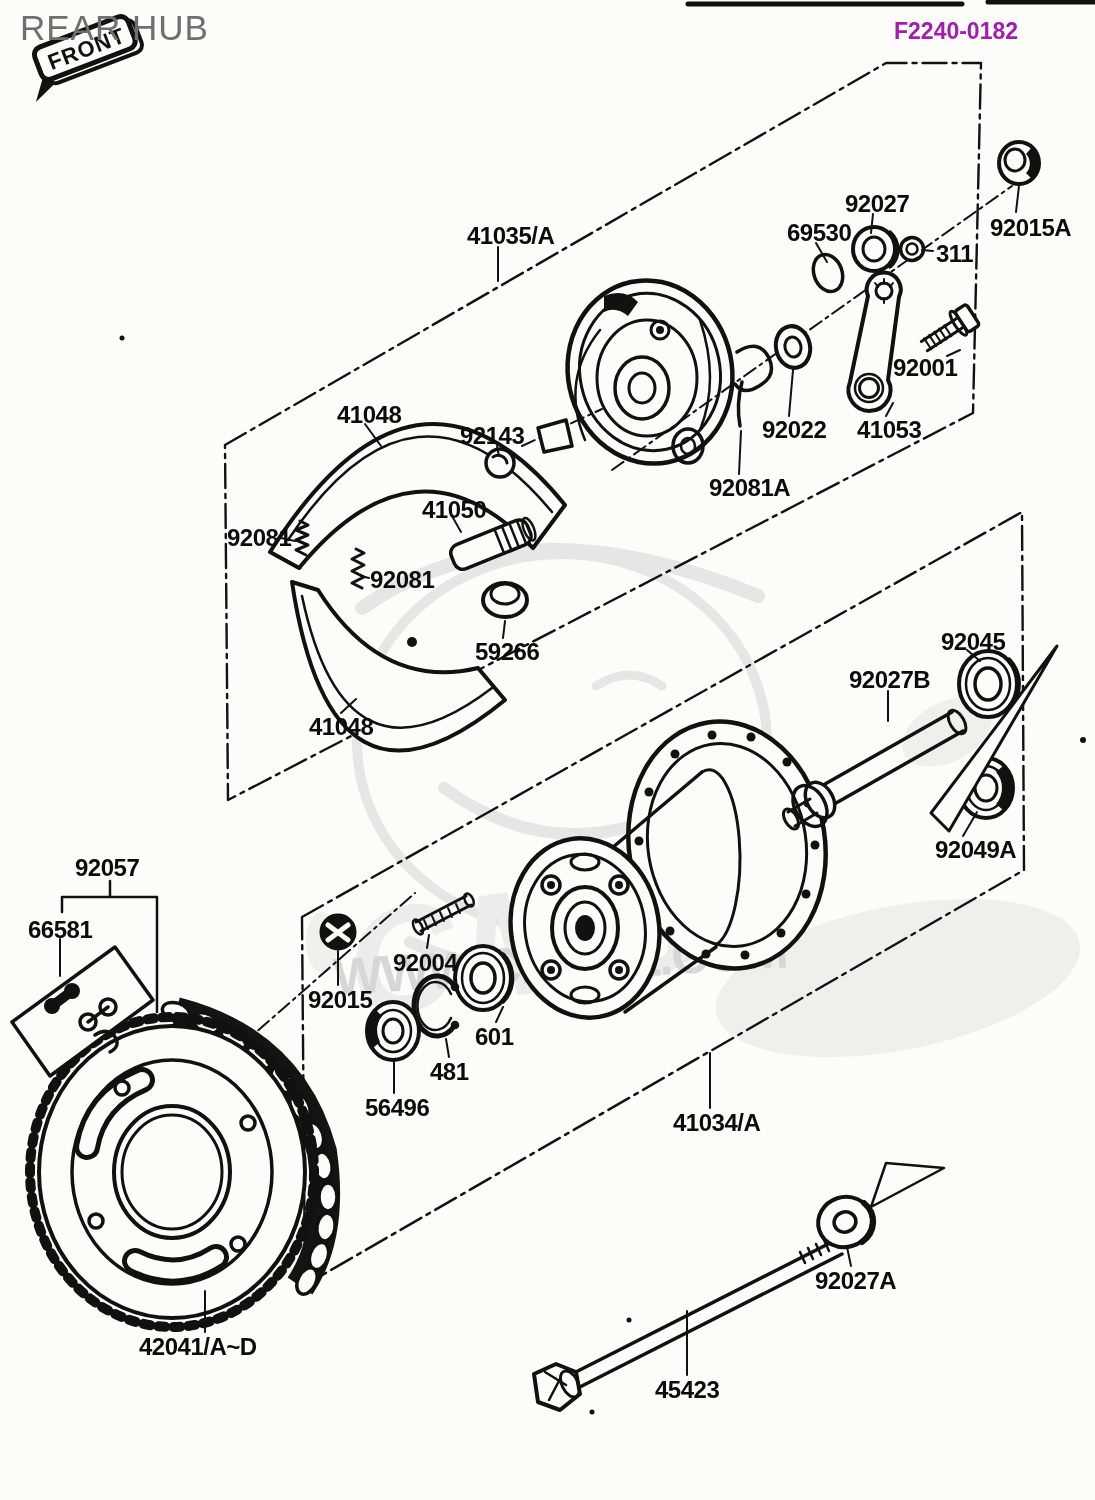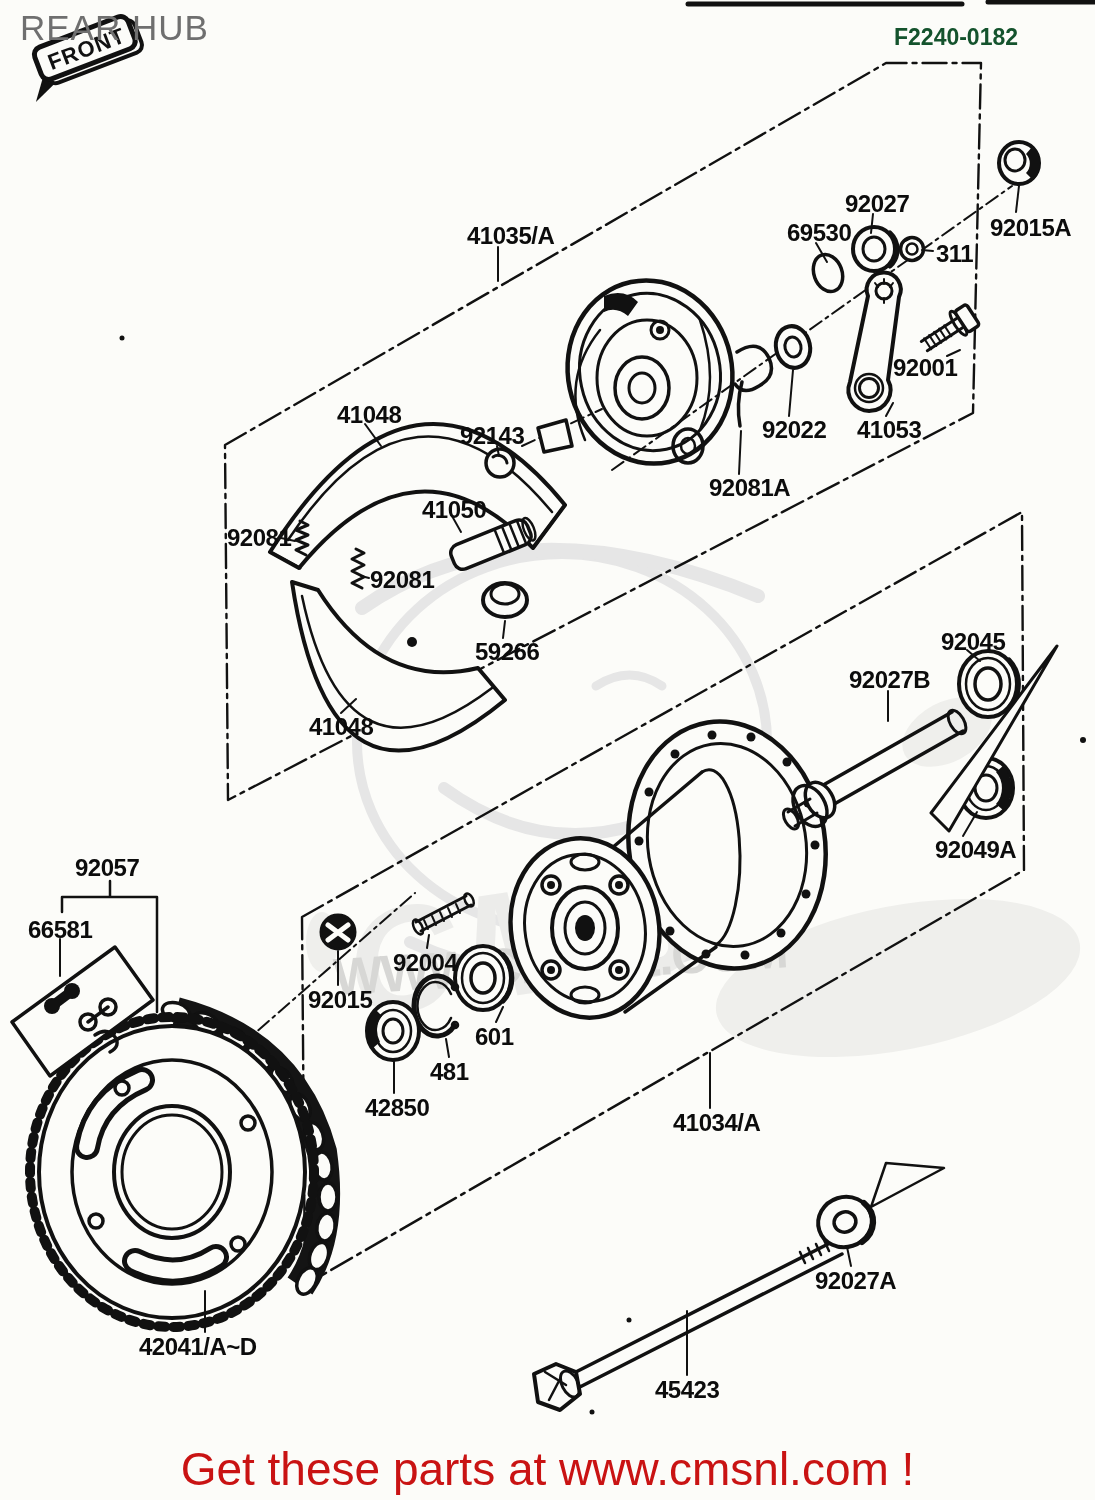--- a/index.html
+++ b/index.html
@@ -18,22 +18,22 @@
   .wm-big{font-family:"Liberation Sans",sans-serif;font-weight:bold;font-style:italic;
           font-size:150px;fill:#ececea;letter-spacing:8px;}
   .wm-small{font-family:"Liberation Sans",sans-serif;font-weight:bold;
           font-size:52px;fill:#d7d7d5;letter-spacing:-2px;}
   .stamp-text{font-family:"Liberation Sans",sans-serif;font-weight:bold;font-size:22px;
           letter-spacing:1px;fill:#111;}
   .part-label{position:absolute;font-weight:bold;font-size:24px;letter-spacing:-0.5px;
           color:#0c0c0c;white-space:nowrap;}
   .page-title{position:absolute;left:20px;top:8px;font-size:35px;color:#6f6f6f;
           letter-spacing:1px;}
-  .diagram-code{position:absolute;left:894px;top:24px;font-size:23px;font-weight:bold;
-          color:#14532d;white-space:nowrap;}
+  .diagram-code{position:absolute;left:894px;top:18px;font-size:23px;font-weight:bold;
+          color:#a21caf;white-space:nowrap;}
   .footer-banner{position:absolute;left:0;top:1442px;width:1095px;text-align:center;
           font-size:46px;color:#c91313;}
 </style>
 </head>
 <body>
 
 <div class="canvas">
 
 <svg class="art" width="1095" height="1500" viewBox="0 0 1095 1500">
 
@@ -391,21 +391,20 @@
 <div class="part-label" style="left:309px;top:713px">41048</div>
 <div class="part-label" style="left:941px;top:628px">92045</div>
 <div class="part-label" style="left:849px;top:666px">92027B</div>
 <div class="part-label" style="left:935px;top:836px">92049A</div>
 <div class="part-label" style="left:75px;top:854px">92057</div>
 <div class="part-label" style="left:28px;top:916px">66581</div>
 <div class="part-label" style="left:393px;top:949px">92004</div>
 <div class="part-label" style="left:308px;top:986px">92015</div>
 <div class="part-label" style="left:475px;top:1023px">601</div>
 <div class="part-label" style="left:430px;top:1058px">481</div>
-<div class="part-label" style="left:365px;top:1094px">42850</div>
+<div class="part-label" style="left:365px;top:1094px">56496</div>
 <div class="part-label" style="left:673px;top:1109px">41034/A</div>
 <div class="part-label" style="left:815px;top:1267px">92027A</div>
 <div class="part-label" style="left:655px;top:1376px">45423</div>
 <div class="part-label" style="left:139px;top:1333px">42041/A~D</div>
 
-<div class="footer-banner">Get these parts at www.cmsnl.com !</div>
 
 </div>
 
 </body></html>

